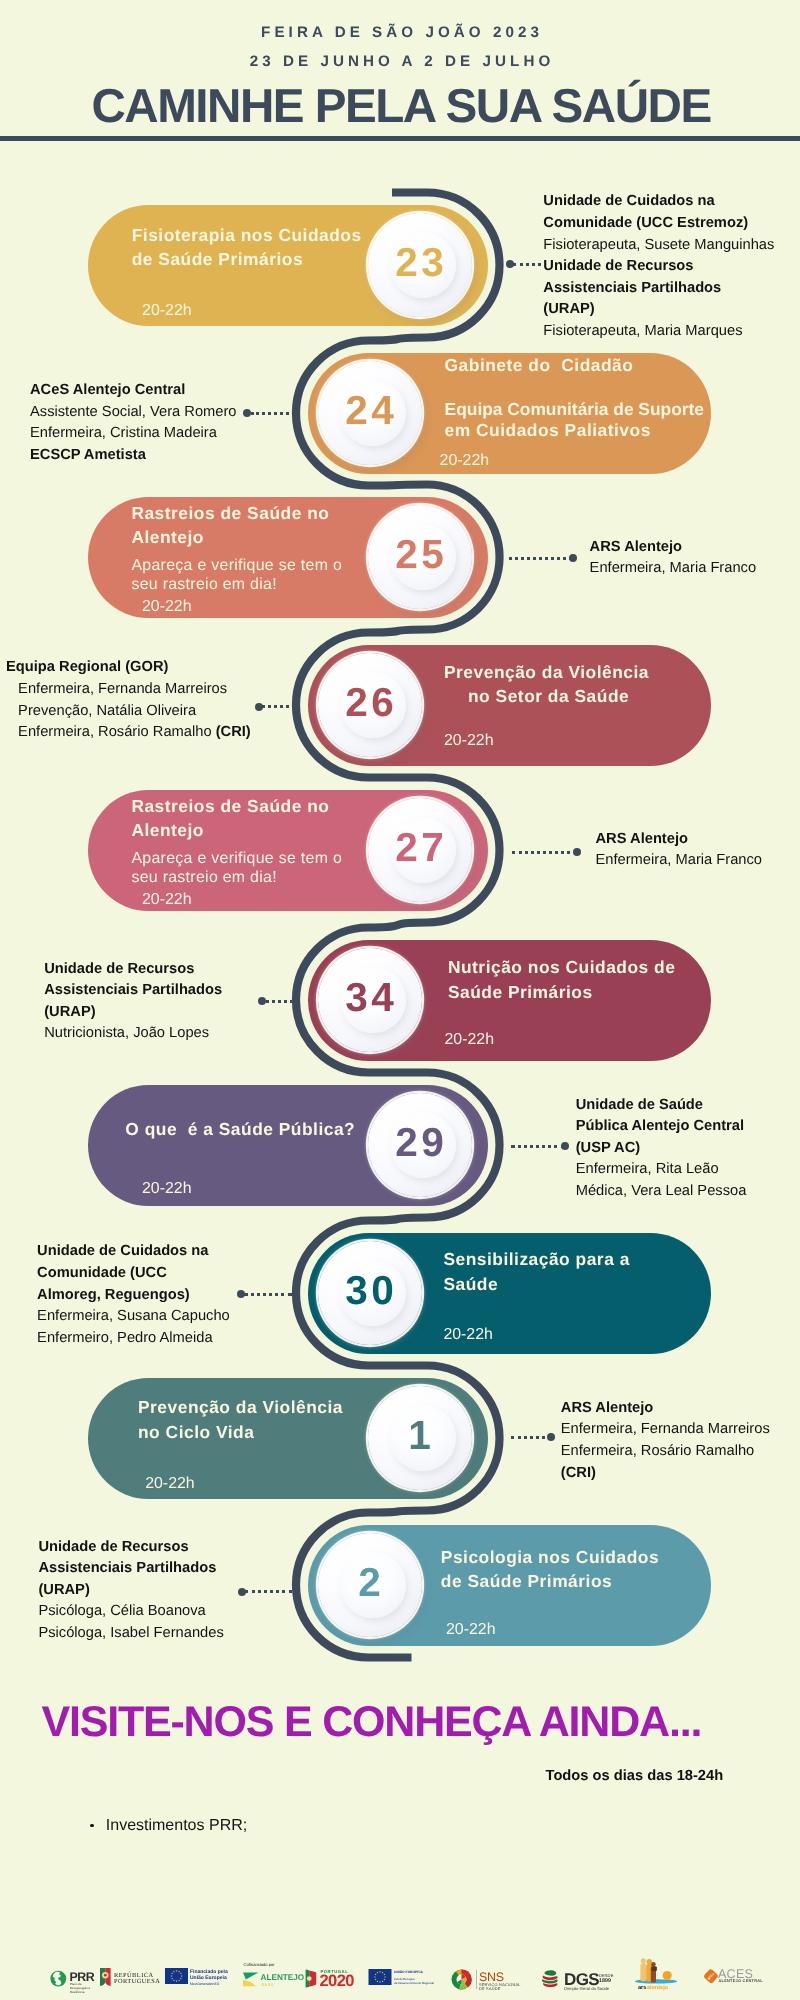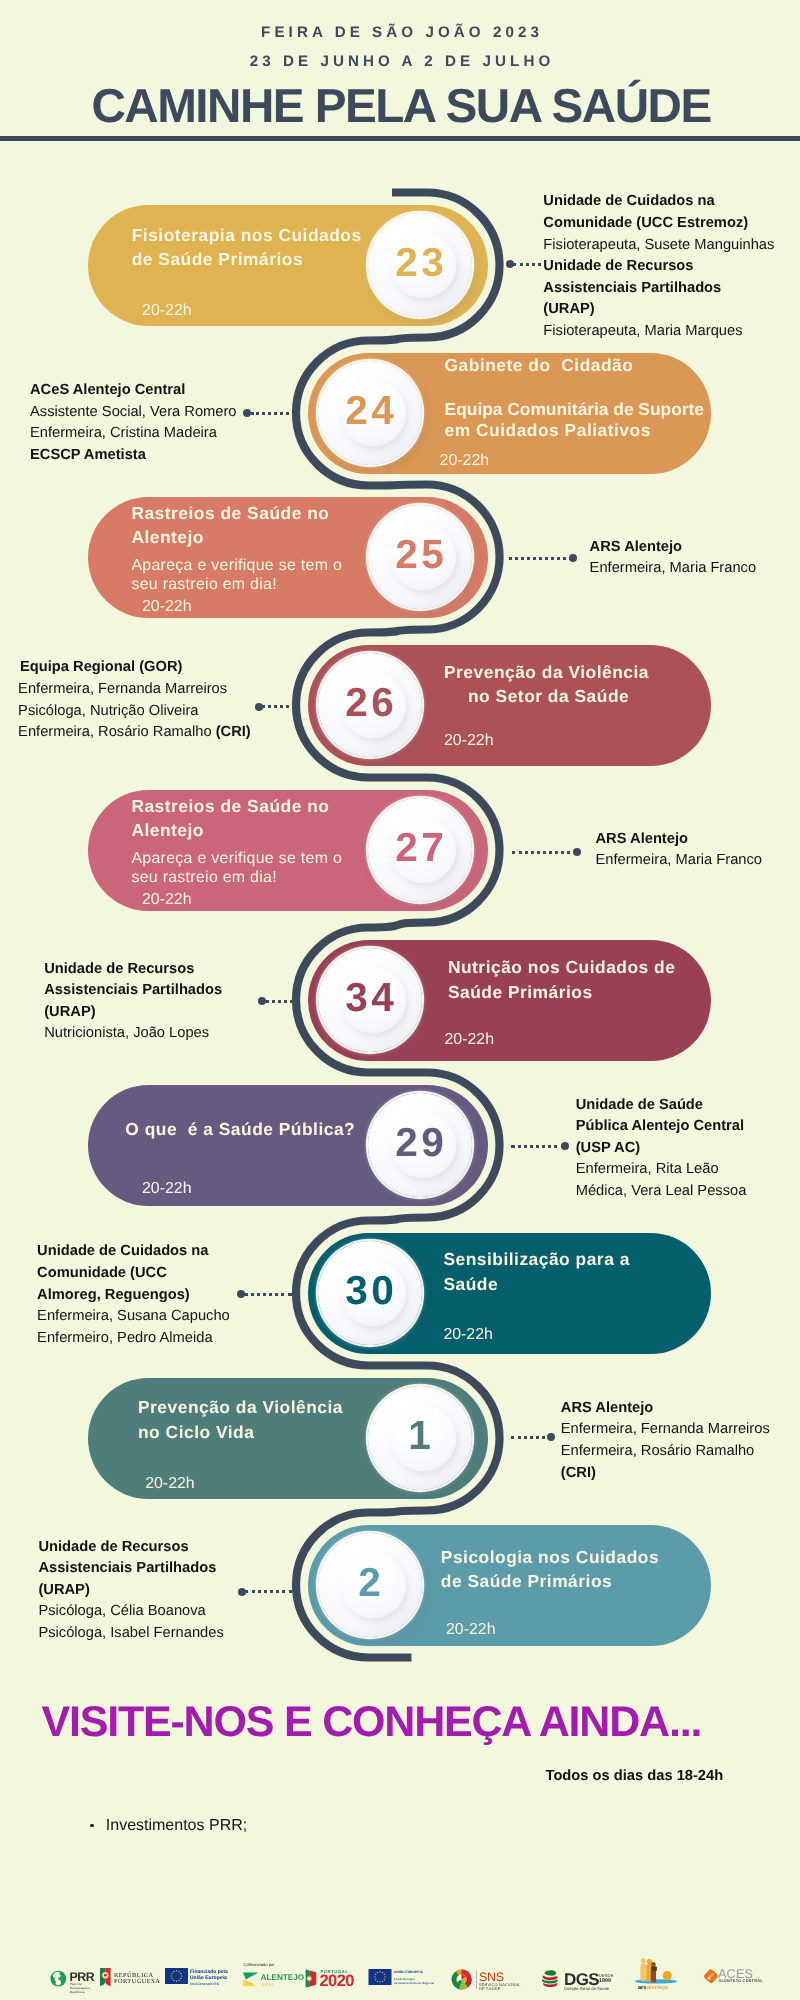--- a/index.html
+++ b/index.html
@@ -98,23 +98,23 @@
   <div style="position:absolute;left:508.9px;top:556.8px;width:63.6px;height:0;border-top:3.0px dotted #3c4a5c;"></div>
 </div>
 <div>
  <div class="pill" style="left:308.0px;top:644.5px;width:403.0px;height:121.0px;background:#ac5158;"></div>
  <div class="disc" style="left:317.5px;top:653.0px;width:104.0px;height:104.0px;"></div>
  <div class="disc2" style="left:340.1px;top:672.0px;width:66.0px;height:66.0px;"></div>
  <div class="num" style="left:309.5px;top:683.1px;width:120px;font-size:40.6px;line-height:38px;letter-spacing:3.4px;text-indent:3.4px;color:#ac5158;">26</div>
   <div class="ttl" style="left:444.0px;top:659.5px;">Prevenção da Violência</div>
   <div class="ttl" style="left:444.0px;top:683.9px;margin-left:24px;">no Setor da Saúde</div>
   <div class="tme" style="left:444.0px;top:731.4px;">20-22h</div>
-  <div class="note b" style="left:20px;top:657.3px;">Equipa Regional (GOR)</div>
+  <div class="note b" style="left:6px;top:657.3px;">Equipa Regional (GOR)</div>
   <div class="note" style="left:18.1px;top:678.9px;">Enfermeira, Fernanda Marreiros</div>
-  <div class="note" style="left:18.1px;top:700.5px;">Psicóloga, Nutrição Oliveira</div>
+  <div class="note" style="left:18.1px;top:700.5px;">Prevenção, Natália Oliveira</div>
   <div class="note" style="left:18.1px;top:722.1px;"><span>Enfermeira, Rosário Ramalho </span><span class="b">(CRI)</span></div>
   <div style="position:absolute;left:254.6px;top:702.6px;width:8px;height:8px;border-radius:50%;background:#3c4a5c;"></div>
   <div style="position:absolute;left:262.1px;top:705.1px;width:32.9px;height:0;border-top:3.0px dotted #3c4a5c;"></div>
 </div>
 <div>
  <div class="pill" style="left:88.0px;top:789.5px;width:399.5px;height:121.0px;background:#cb6579;"></div>
  <div class="disc" style="left:367.5px;top:798.0px;width:104.0px;height:104.0px;"></div>
  <div class="disc2" style="left:390.1px;top:817.0px;width:66.0px;height:66.0px;"></div>
  <div class="num" style="left:359.5px;top:828.1px;width:120px;font-size:40.6px;line-height:38px;letter-spacing:3.4px;text-indent:3.4px;color:#cb6579;">27</div>
   <div class="ttl" style="left:131.4px;top:793.5px;">Rastreios de Saúde no</div>

